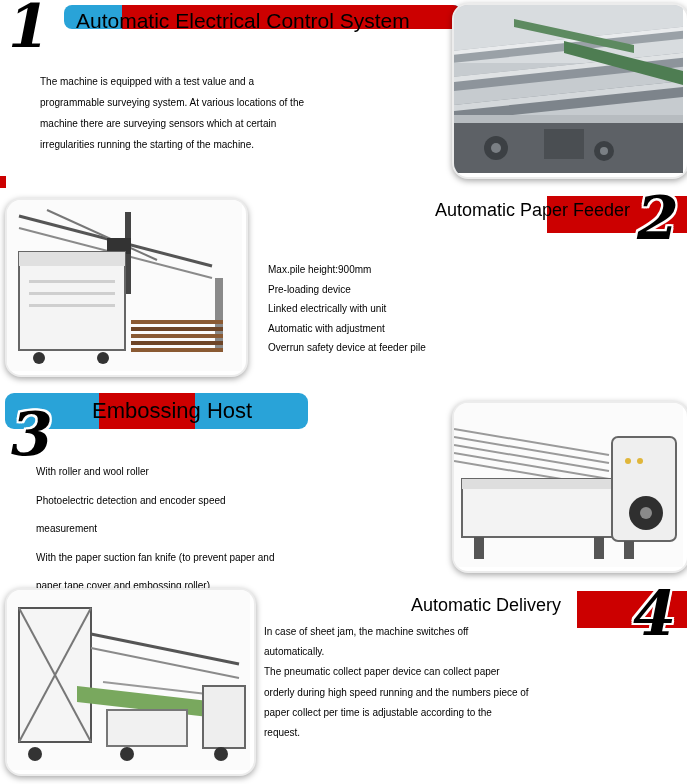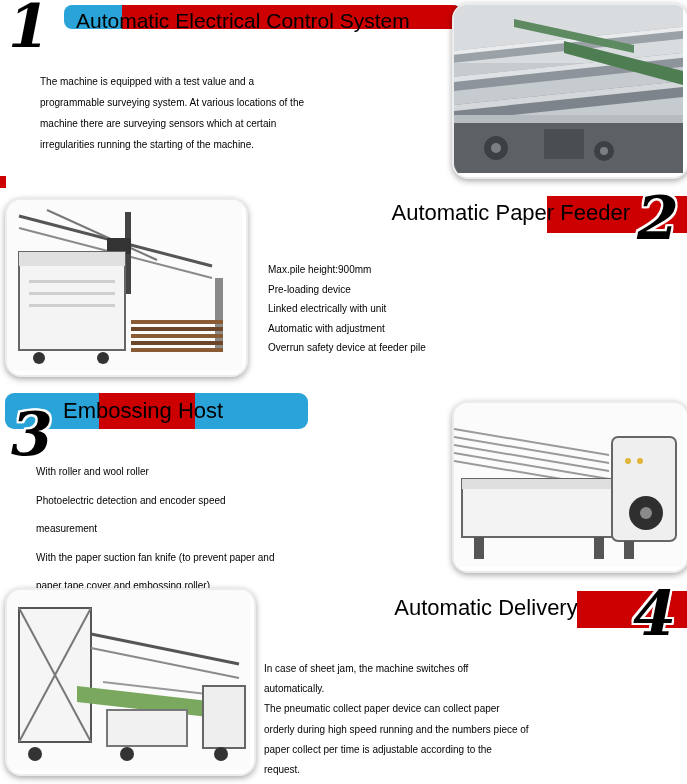--- a/index.html
+++ b/index.html
@@ -13,21 +13,21 @@
     color:#000; line-height:1; z-index:5;
     text-shadow:
       -2px -2px 0 #fff, 2px -2px 0 #fff, -2px 2px 0 #fff, 2px 2px 0 #fff,
       -2px 0 0 #fff, 2px 0 0 #fff, 0 -2px 0 #fff, 0 2px 0 #fff;
   }
 
   .bar { position:absolute; background:var(--blue); border-radius:8px; }
   .red-seg { position:absolute; background:var(--red); top:0; bottom:0; }
   .bar-title { position:relative; z-index:2; color:#000; white-space:nowrap; }
 
-  .title-free { position:absolute; z-index:2; color:#000; font-size:22px; white-space:nowrap; }
+  .title-free { position:absolute; z-index:2; color:#000; font-size:18px; white-space:nowrap; }
   .red-block { position:absolute; background:var(--red); z-index:1; }
 
   .body { position:absolute; color:#000; font-size:10px; }
   .body .line { white-space:nowrap; }
 
   .photo {
     position:absolute; border-radius:16px; overflow:hidden;
     border:2px solid #ececec; background:#fff;
     box-shadow:0 2px 6px rgba(0,0,0,.35);
   }
@@ -50,32 +50,32 @@
   .s2-img   { left:5px; top:198px; width:239px; height:175px; }
   .s2-red   { left:547px; top:196px; width:140px; height:37px; }
   .s2-title { left:280px; top:200px; width:350px; text-align:right; }
   .s2-num   { left:637px; top:188px; font-size:60px; }
   .s2-body  { left:268px; top:260px; }
   .s2-body .line { line-height:19.6px; }
 
   
   .s3-bar  { left:5px; top:393px; width:303px; height:36px; border-radius:9px; }
   .s3-red  { left:94px; width:96px; }
-  .s3-bar .bar-title { padding-left:58px; line-height:36px; font-size:22px; }
+  .s3-bar .bar-title { padding-left:58px; line-height:36px; font-size:22px;margin-left:29px; }
   .s3-num  { left:11px; top:404px; font-size:60px; }
   .s3-body { left:36px; top:453px; }
   .s3-body .line { line-height:19.6px;margin-top:9px; }
   .s3-img  { left:452px; top:401px; width:233px; height:168px; }
 
   
   .s4-img   { left:5px; top:588px; width:247px; height:184px; }
   .s4-red   { left:577px; top:591px; width:110px; height:37px; }
   .s4-title { left:330px; top:595px; width:312px; text-align:center; }
   .s4-num   { left:633px; top:583px; font-size:62px; }
-  .s4-body  { left:264px; top:659px; }
+  .s4-body  { left:264px; top:622px; }
   .s4-body .line { line-height:20.2px; }
 </style>
 </head>
 <body>
 
 <div class="page">
 
   <section>
     <div class="num s1-num">1</div>
     <div class="bar s1-bar">

